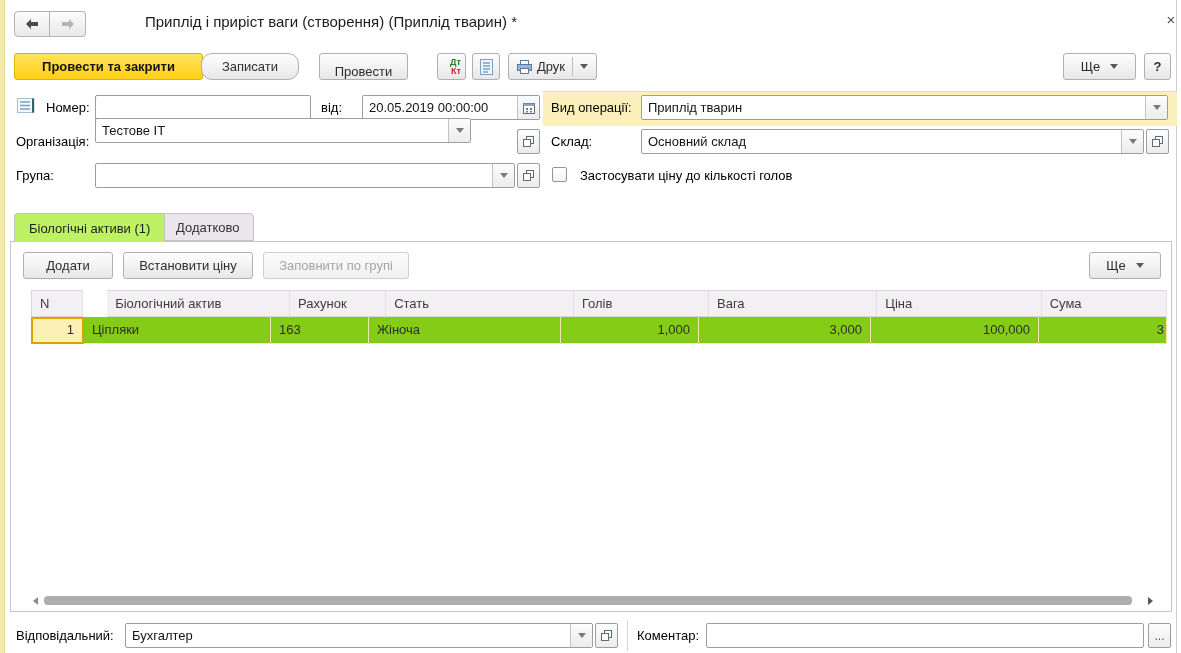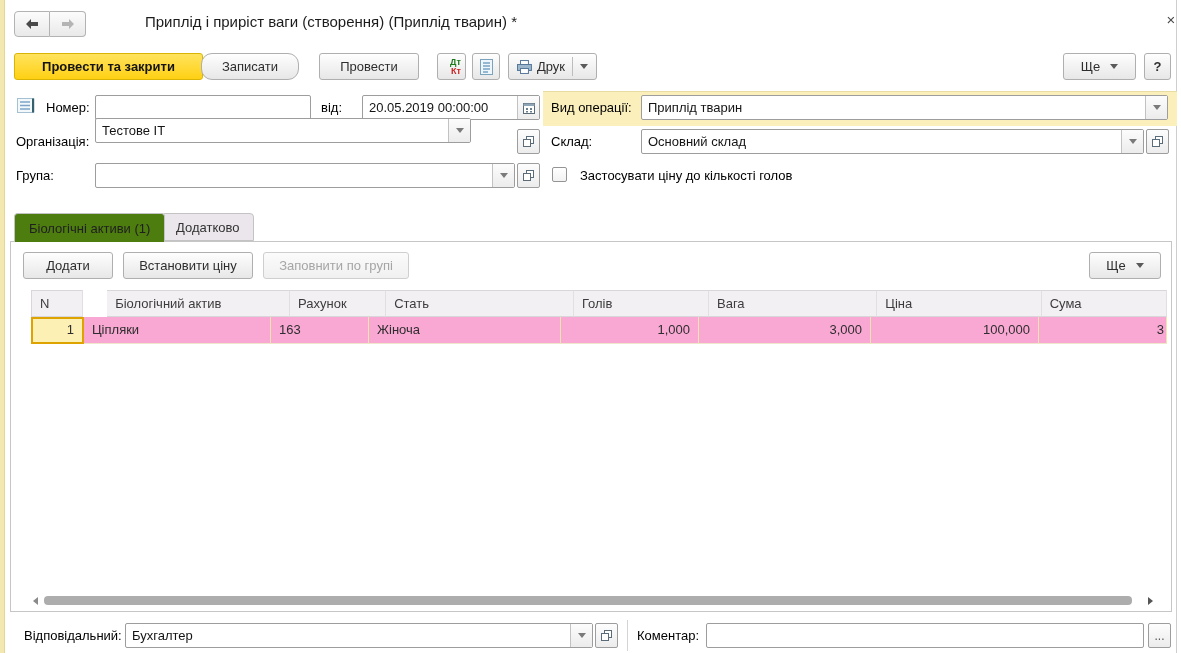--- a/index.html
+++ b/index.html
@@ -42,33 +42,33 @@
   .openbtn { position:absolute; box-sizing:border-box; width:23px; height:25px; border:1px solid #9d9d9d;
     border-radius:2px; background:linear-gradient(#fdfdfd,#ececec); display:flex; align-items:center;
     justify-content:center; cursor:pointer; }
   .ylblock { position:absolute; background:#fbf0bc; border-top:1px solid #e8dca2; }
 
   .checkbox { position:absolute; width:15px; height:15px; box-sizing:border-box; border:1px solid #949494;
     border-radius:2px; background:linear-gradient(#ffffff,#f2f2f2); cursor:pointer; }
 
   .tab { position:absolute; box-sizing:border-box; height:28px; display:flex; align-items:center;
     padding:0 14px; font-size:13px; cursor:pointer; border:1px solid #c3c3c3; border-radius:4px 4px 0 0; }
-  .tab.active { background:#4d7c0f; border-bottom:none; height:29px; z-index:3; color:#1f1f1f; }
+  .tab.active { background:#bef264; border-bottom:none; height:29px; z-index:3; color:#1f1f1f; }
   .tab.inactive { background:#ebe6eb; color:#333; }
 
   .panel { position:absolute; left:10px; top:241px; width:1162px; height:371px; box-sizing:border-box;
     border:1px solid #c6c6c6; background:#fff; z-index:2; }
 
   .trow { position:absolute; display:flex; }
   .tcell { box-sizing:border-box; padding:0 8px; font-size:13px; line-height:26px; overflow:hidden;
     white-space:nowrap; }
   .th { background:#f3f0f3; color:#3c3c3c; border-top:1px solid #d9d6d9; border-bottom:1px solid #d9d6d9;
     border-right:1px solid #e2dfe2; height:27px; }
   .th:first-child { border-left:1px solid #d9d6d9; }
-  .td { background:#f9a8d4; height:27px; border-right:1px solid #f1e5ae; border-bottom:1px solid #eee7cb; }
+  .td { background:#84cc16; height:27px; border-right:1px solid #f1e5ae; border-bottom:1px solid #eee7cb; }
   .td.num { text-align:right; }
   .td.current { border:2px solid #dfa300; line-height:22px; background:#fdf0b4; }
 
   .hscroll { position:absolute; left:4px; bottom:4px; right:4px; height:13px; display:flex; align-items:center; }
   .scroll-arrow { width:0; height:0; border-top:4px solid transparent; border-bottom:4px solid transparent; cursor:pointer; }
   .scroll-arrow.left { border-right:5px solid #8a8a8a; margin:0 6px 0 18px; }
   .scroll-arrow.right { border-left:5px solid #555; margin-left:8px; }
   .scroll-thumb { flex:1; height:9px; background:#adadad; border-radius:4px; margin-right:8px; cursor:pointer; }
   .scroll-endgap { width:14px; }
 
@@ -96,21 +96,21 @@
   </div>
   <div class="title">Приплід і приріст ваги (створення) (Приплід тварин) *</div>
   <div class="closebtn">×</div>
 
   <div class="btn primary" style="left:14px; top:53px; width:189px;">
     <span>Провести та закрити</span>
   </div>
   <div class="btn" style="left:201px; top:53px; width:98px;border-radius:11px;">
     <span>Записати</span>
   </div>
-  <div class="btn" style="left:319px; top:53px; width:100px;">
+  <div class="btn" style="left:319px; top:53px; width:89px;align-items:flex-end;">
     <span>Провести</span>
   </div>
   <div class="btn" style="left:437px; top:53px; width:29px; padding:0; flex-direction:column; line-height:9px;">
     <span style="font-size:9px; font-weight:700; color:#1d7a1d; align-self:flex-start; margin-left:12px;">Дт</span>
     <span style="font-size:9px; font-weight:700; color:#cc2424; align-self:flex-end; margin-right:4px;">Кт</span>
   </div>
   <div class="btn" style="left:472px; top:53px; width:28px; padding:0;">
     <svg class="icon-svg" width="13" height="16" viewBox="0 0 13 16">
       <rect x="0.5" y="0.5" width="12" height="15" fill="#eef6fb" stroke="#7ba3bd"></rect>
       <line x1="3" y1="4" x2="10" y2="4" stroke="#6f9ec0" stroke-width="1.4"></line>
@@ -268,21 +268,21 @@
     </div>
 
     <div class="hscroll">
       <span class="scroll-arrow left"></span>
       <span class="scroll-thumb"></span>
       <span class="scroll-arrow right"></span>
       <span class="scroll-endgap"></span>
     </div>
   </div>
 
-  <div class="lbl" style="left:24px; top:623px;">Відповідальний:</div>
+  <div class="lbl" style="left:16px; top:623px;">Відповідальний:</div>
   <div class="field" style="left:125px; top:623px; width:468px;">
     <input value="Бухгалтер" style="">
     <span class="seg">
         <span class="arr-down light"></span>
       </span>
   </div>
   <div class="openbtn" style="left:595px; top:623px;">
     <svg class="icon-svg" width="11" height="11" viewBox="0 0 11 11">
       <rect x="3.5" y="0.5" width="7" height="7" fill="#fff" stroke="#5a6b7a"></rect>
       <rect x="0.5" y="3.5" width="7" height="7" fill="#fff" stroke="#5a6b7a"></rect>

